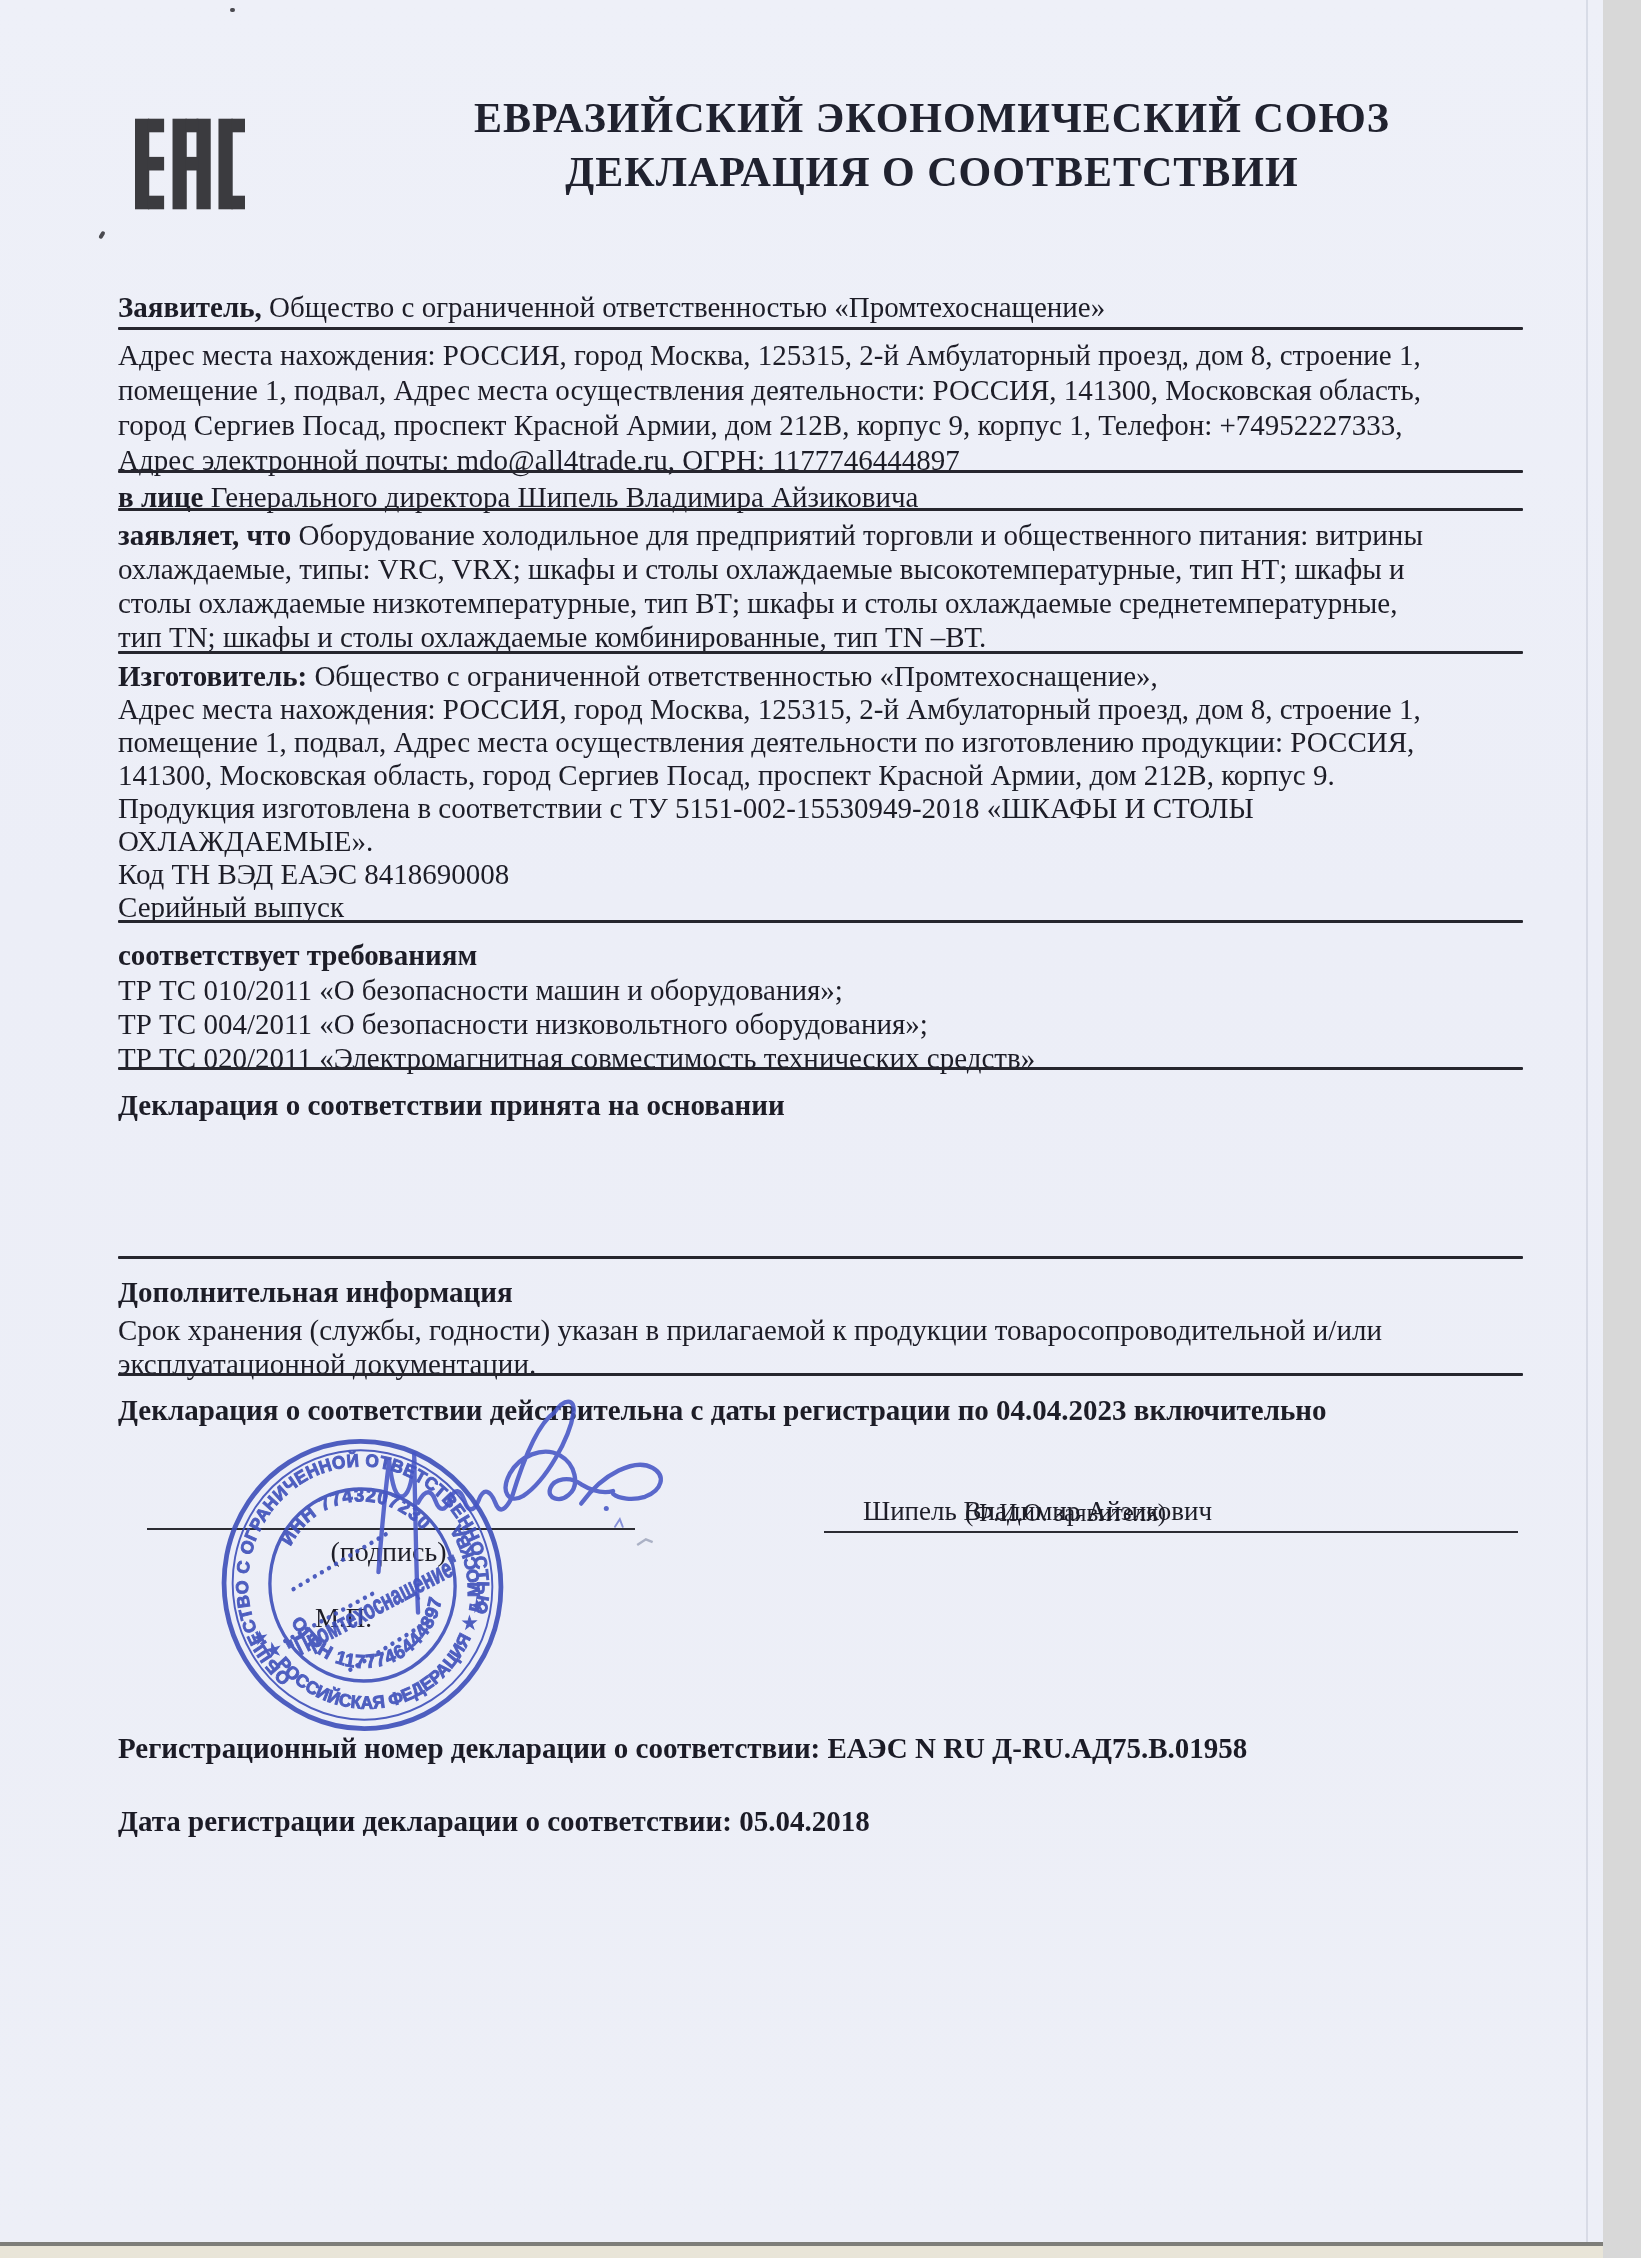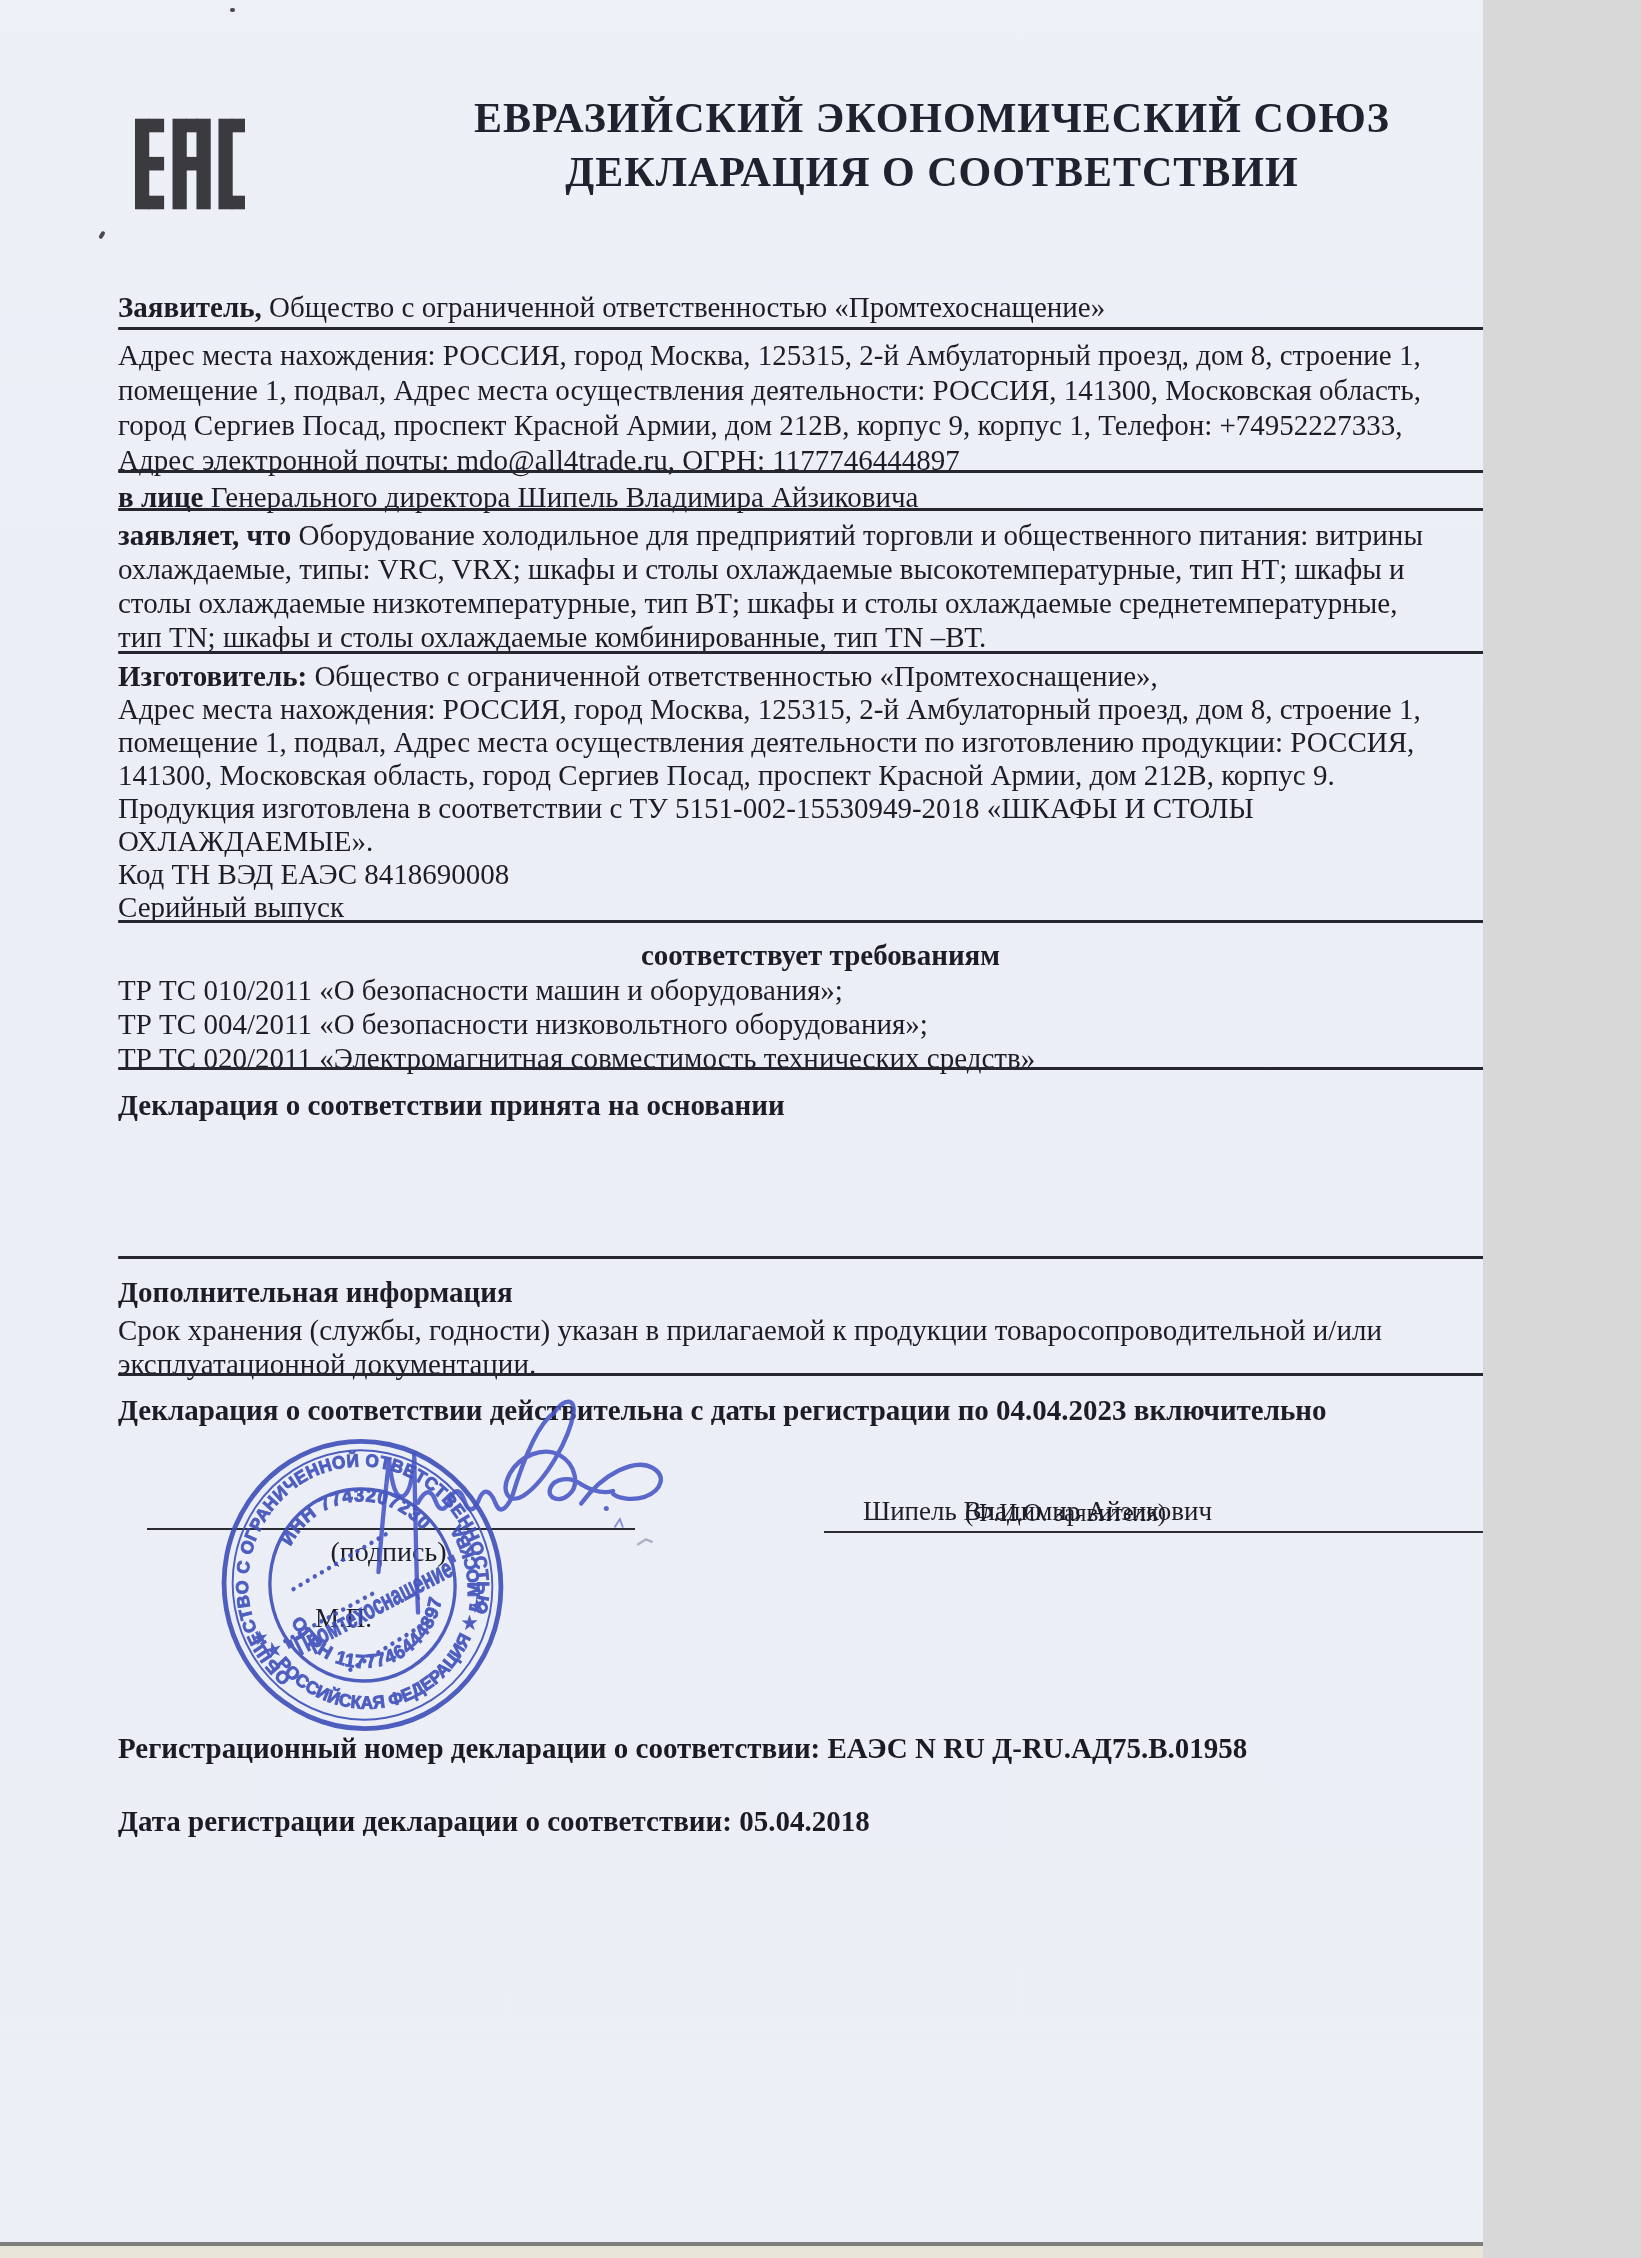--- a/index.html
+++ b/index.html
@@ -1,16 +1,16 @@
 <!DOCTYPE html>
 <html><head>
 <meta charset="utf-8">
 <style>
   html,body{margin:0;padding:0;background:#d8d8d8;}
-  .page{position:relative;width:1483px;height:2258px;overflow:hidden;
+  .page{position:relative;width:1603px;height:2258px;overflow:hidden;
         background:linear-gradient(180deg,#eef0f8 0%,#ecEEf7 40%,#edeff7 100%);
         font-family:"Liberation Serif","DejaVu Serif",serif;color:#1d1d27;}
   .abs{position:absolute;}
   .para{position:absolute;left:118px;width:1405px;font-size:29px;line-height:34px;
         white-space:pre-line;color:#1d1d27;}
   .lh36{line-height:35px;}
   .lh34{line-height:33px;}
   .b{font-weight:bold;}
   .hr{position:absolute;left:118px;width:1405px;height:2.9px;background:#26262e;border-radius:1px;}
   .title{position:absolute;left:338px;top:91px;width:1188px;text-align:center;
@@ -73,21 +73,21 @@
   <div class="para lh34" style="top:660px;"><span class="b">Изготовитель:</span><span> Общество с ограниченной ответственностью «Промтехоснащение»,
 Адрес места нахождения: РОССИЯ, город Москва, 125315, 2-й Амбулаторный проезд, дом 8, строение 1,
 помещение 1, подвал, Адрес места осуществления деятельности по изготовлению продукции: РОССИЯ,
 141300, Московская область, город Сергиев Посад, проспект Красной Армии, дом 212В, корпус 9.
 Продукция изготовлена в соответствии с ТУ 5151-002-15530949-2018 «ШКАФЫ И СТОЛЫ
 ОХЛАЖДАЕМЫЕ».
 Код ТН ВЭД ЕАЭС 8418690008
 Серийный выпуск</span></div>
   <div class="hr" style="top:920px;"></div>
 
-  <div class="para b" style="top:938px;text-align:center;">соответствует требованиям</div>
+  <div class="para b" style="top:938px;">соответствует требованиям</div>
   <div class="para" style="top:973px;"><span>ТР ТС 010/2011 «О безопасности машин и оборудования»;
 ТР ТС 004/2011 «О безопасности низковольтного оборудования»;
 ТР ТС 020/2011 «Электромагнитная совместимость технических средств»</span></div>
   <div class="hr" style="top:1067px;"></div>
 
   <div class="para b" style="top:1088px;">Декларация о соответствии принята на основании</div>
   <div class="hr" style="top:1256px;"></div>
 
   <div class="para b" style="top:1275px;">Дополнительная информация</div>
   <div class="para" style="top:1313px;"><span>Срок хранения (службы, годности) указан в прилагаемой к продукции товаросопроводительной и/или

